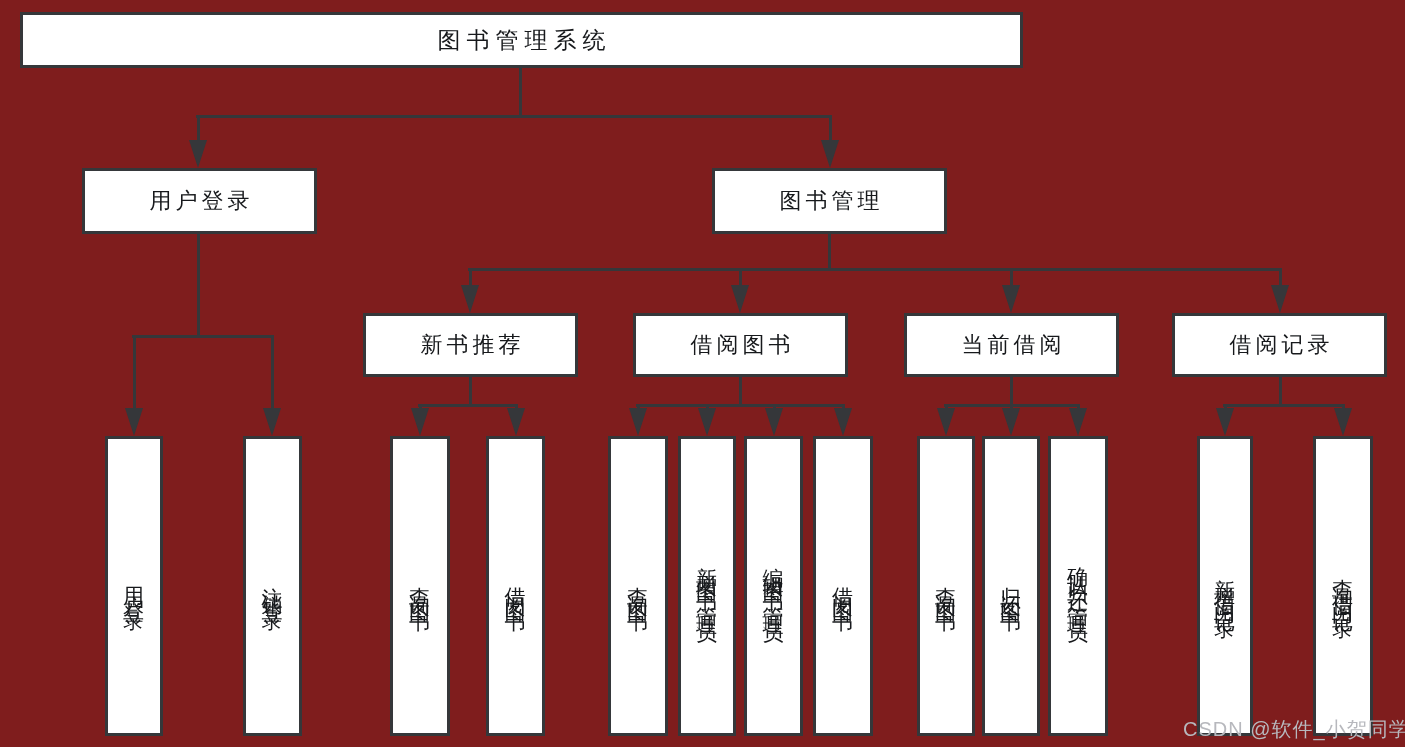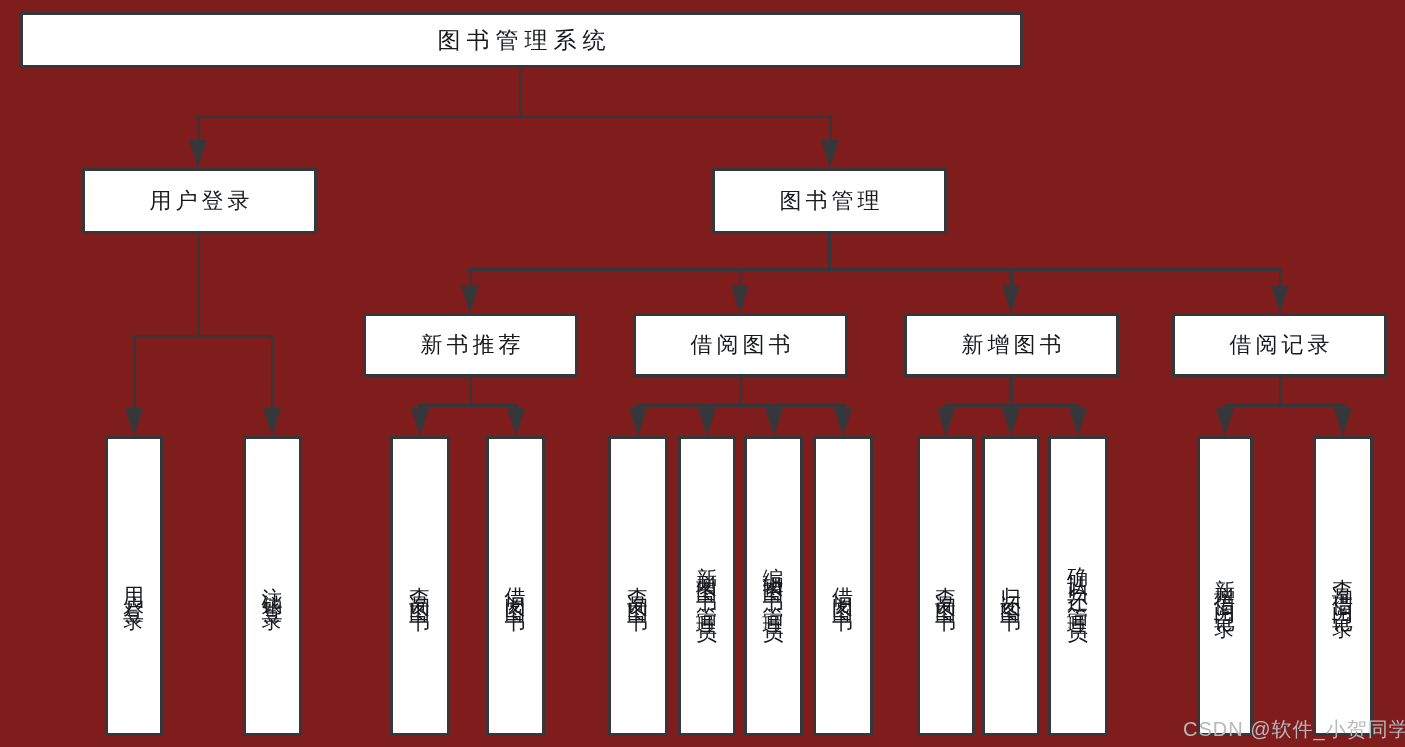--- a/index.html
+++ b/index.html
@@ -89,21 +89,21 @@
   <div class="ah" style="left:461px; top:285px;"></div>
   <div class="vl" style="left:739px; top:268px; height:24px;"></div>
   <div class="ah" style="left:731px; top:285px;"></div>
   <div class="vl" style="left:1010px; top:268px; height:24px;"></div>
   <div class="ah" style="left:1002px; top:285px;"></div>
   <div class="vl" style="left:1279px; top:268px; height:24px;"></div>
   <div class="ah" style="left:1271px; top:285px;"></div>
 
   <div class="box hbox" style="left:363px; top:313px; width:215px; height:64px;text-align:right;">新书推荐</div>
   <div class="box hbox" style="left:633px; top:313px; width:215px; height:64px;">借阅图书</div>
-  <div class="box hbox" style="left:904px; top:313px; width:215px; height:64px;">新增图书</div>
+  <div class="box hbox" style="left:904px; top:313px; width:215px; height:64px;">当前借阅</div>
   <div class="box hbox" style="left:1172px; top:313px; width:215px; height:64px;">借阅记录</div>
 
   <div class="vl" style="left:469px; top:377px; height:30px;"></div>
   <div class="hl" style="left:418px; top:404px; width:100px;"></div>
   <div class="vl" style="left:419px; top:404px; height:12px;"></div>
   <div class="ah" style="left:411px; top:408px;"></div>
   <div class="vl" style="left:515px; top:404px; height:12px;"></div>
   <div class="ah" style="left:507px; top:408px;"></div>
 
   <div class="vl" style="left:739px; top:377px; height:30px;"></div>

